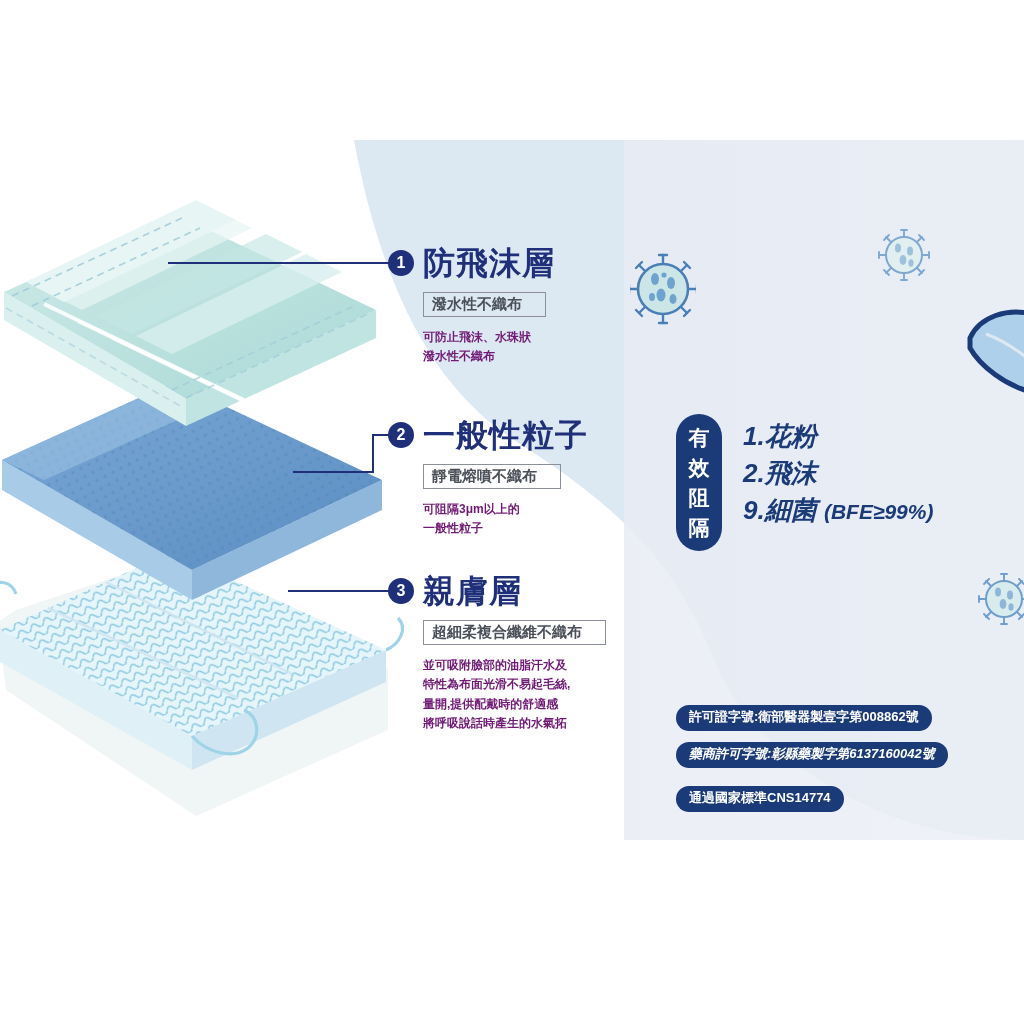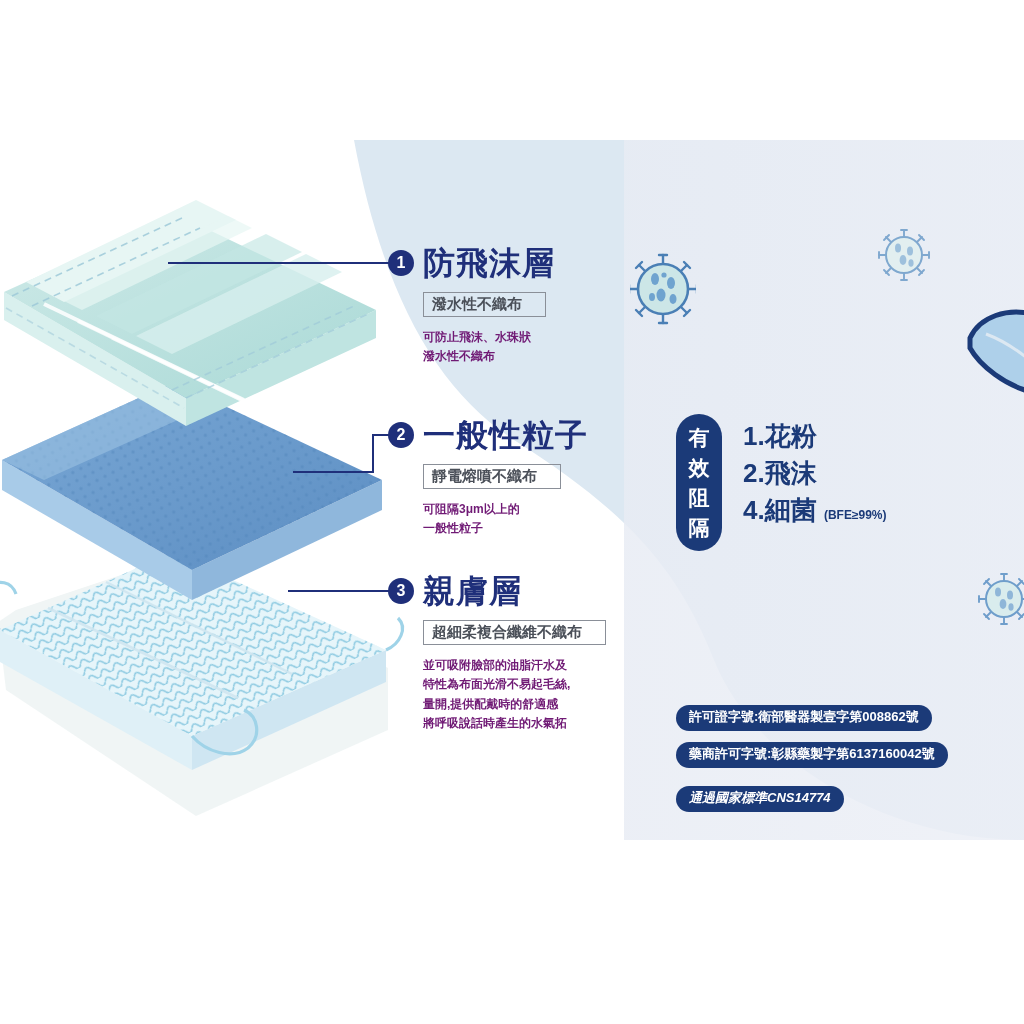--- a/index.html
+++ b/index.html
@@ -53,39 +53,39 @@
   
   .eff-wrap{position:absolute;left:676px;top:414px;display:flex;align-items:flex-start;}
   .eff-pill{
     width:46px;border-radius:23px;background:#1b3a78;
     padding:13px 0 13px 0;
     display:flex;flex-direction:column;align-items:center;gap:9px;
   }
   .eff-pill span{
     color:#ffffff;font-size:21px;font-weight:bold;line-height:1;
   }
-  .eff-list{margin-left:21px;margin-top:4px;}
+  .eff-list{margin-left:21px;margin-top:4px;font-style:italic;}
   .eff-item{
     font-size:26px;font-weight:bold;color:#1b3a78;
     line-height:1.42;white-space:nowrap;
   }
-  .eff-item .bfe{font-size:12px;}
+  .eff-item .bfe{font-size:21px;}
 
   
   .cert{
     position:absolute;
     background:#1b3a78;color:#ffffff;
     border-radius:15px;
     font-size:13px;font-weight:bold;
     padding:5px 13px 6px 13px;
     white-space:nowrap;line-height:1.12;
   }
   #cert0{left:676px;top:705px;}
-  #cert1{left:676px;top:742px;}
-  #cert2{left:676px;top:786px;font-style:italic;}
+  #cert1{left:676px;top:742px;font-style:italic;}
+  #cert2{left:676px;top:786px;}
 
   .virus{position:absolute;}
 </style>
 </head>
 <body>
 
 <div id="stage">
 
   <div class="bg-blob">
     <svg width="700" height="700" viewBox="0 0 700 700">
@@ -323,21 +323,21 @@
       <span>隔</span>
     </div>
     <div class="eff-list">
       <div class="eff-item">
         <span>1.花粉</span>
       </div>
       <div class="eff-item">
         <span>2.飛沫</span>
       </div>
       <div class="eff-item">
-        <span>4.細菌</span>
+        <span>9.細菌</span>
         <span class="bfe">(BFE≥99%)</span>
       </div>
     </div>
   </div>
 
   <div class="cert" id="cert0">許可證字號:衛部醫器製壹字第008862號</div>
   <div class="cert" id="cert1">藥商許可字號:彰縣藥製字第6137160042號</div>
   <div class="cert" id="cert2">通過國家標準CNS14774</div>
 
 </div>

